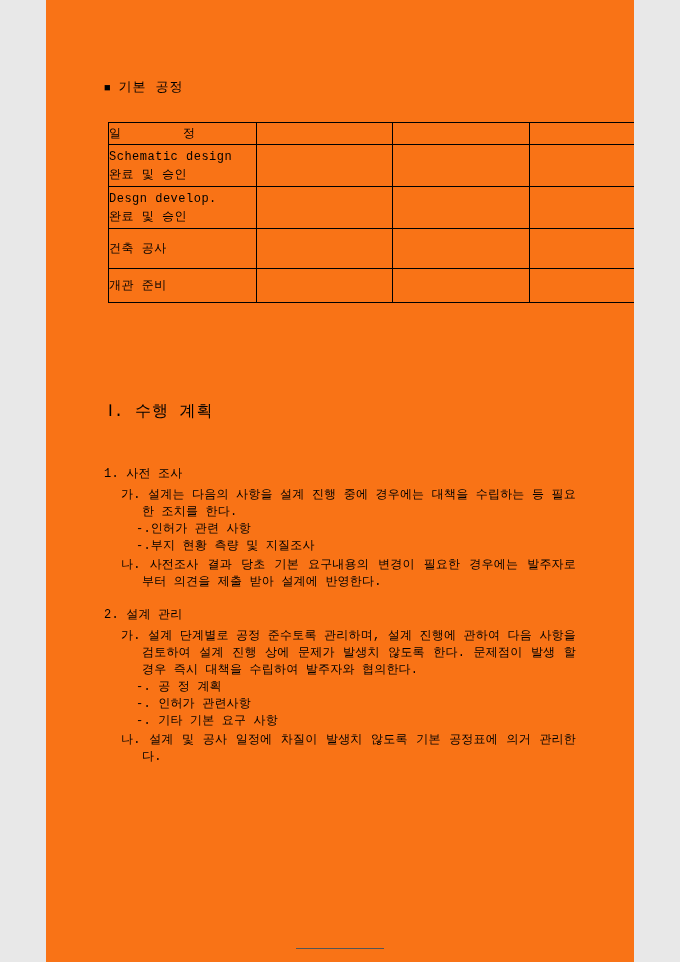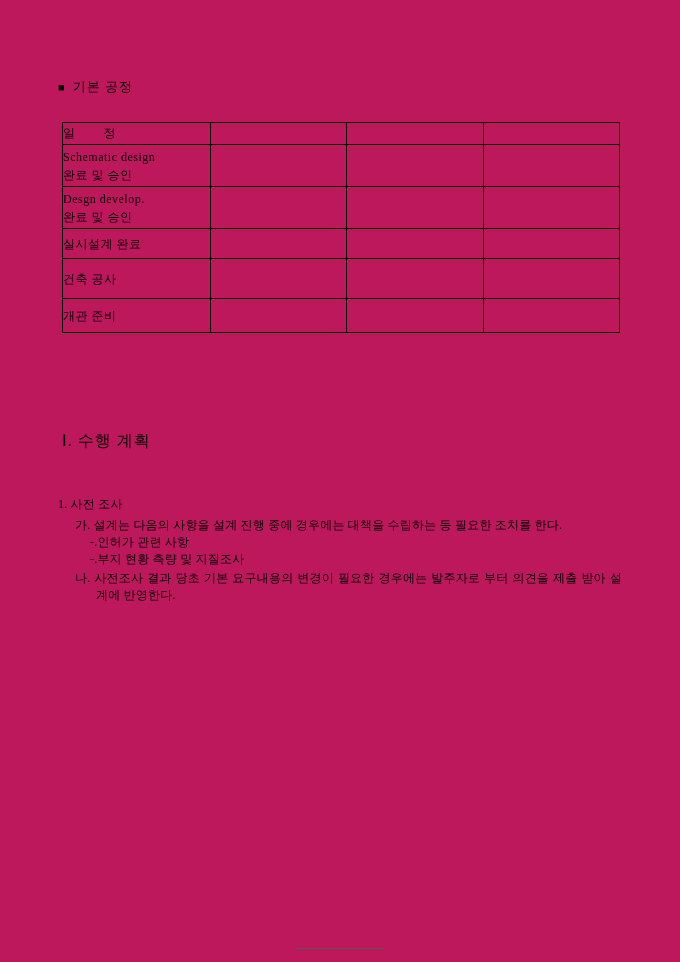--- a/index.html
+++ b/index.html
@@ -1,22 +1,22 @@
 <!DOCTYPE html>
 <html><head>
 <meta charset="utf-8">
 <style>
   html, body { margin: 0; padding: 0; background: #e8e8e8; }
   .page {
     position: relative;
-    width: 680px;
+    width: 588px;
     height: 962px;
     margin: 0 auto;
-    background: #be185d;
-    font-family: Liberation Serif, serif;
+    background: #f97316;
+    font-family: Liberation Mono, monospace;
     color: #000000;
     overflow: hidden;
   }
   .content { padding: 78px 58px 0 58px; }
 
   
   .heading { font-size: 13px; letter-spacing: 1px; margin-bottom: 26px; }
   .heading .bullet { font-size: 11px; margin-right: 7px; }
 
   
@@ -104,28 +104,20 @@
         </tr>
         <tr class="r3">
           <td class="label">
             <div>Desgn develop.</div>
             <div>완료 및 승인</div>
           </td>
           <td></td>
           <td></td>
           <td></td>
         </tr>
-        <tr class="r4">
-          <td class="label">
-            <div>실시설계 완료</div>
-          </td>
-          <td></td>
-          <td></td>
-          <td></td>
-        </tr>
         <tr class="r6">
           <td class="label">
             <div>건축 공사</div>
           </td>
           <td></td>
           <td></td>
           <td></td>
         </tr>
         <tr class="r7">
           <td class="label">
@@ -141,17 +133,25 @@
     <div class="plan-title">Ⅰ. 수행 계획</div>
 
     <div class="sec">
       <div class="sec-title">1. 사전 조사</div>
       <p class="item">가. 설계는 다음의 사항을 설계 진행 중에 경우에는 대책을 수립하는 등 필요한 조치를 한다.</p>
       <p class="sub">-.인허가 관련 사항</p>
       <p class="sub">-.부지 현황 측량 및 지질조사</p>
       <p class="item na">나. 사전조사 결과 당초 기본 요구내용의 변경이 필요한 경우에는 발주자로 부터 의견을 제출 받아 설계에 반영한다.</p>
     </div>
 
+    <div class="sec">
+      <div class="sec-title">2. 설계 관리</div>
+      <p class="item">가. 설계 단계별로 공정 준수토록 관리하며, 설계 진행에 관하여 다음 사항을 검토하여 설계 진행 상에 문제가 발생치 않도록 한다. 문제점이 발생 할 경우 즉시 대책을 수립하여 발주자와 협의한다.</p>
+      <p class="sub">-. 공 정 계획</p>
+      <p class="sub">-. 인허가 관련사항</p>
+      <p class="sub">-. 기타 기본 요구 사항</p>
+      <p class="item na">나. 설계 및 공사 일정에 차질이 발생치 않도록 기본 공정표에 의거 관리한다.</p>
+    </div>
 
   </div>
 
   <div class="footer-rule"></div>
 </div>
 
 </body></html>

